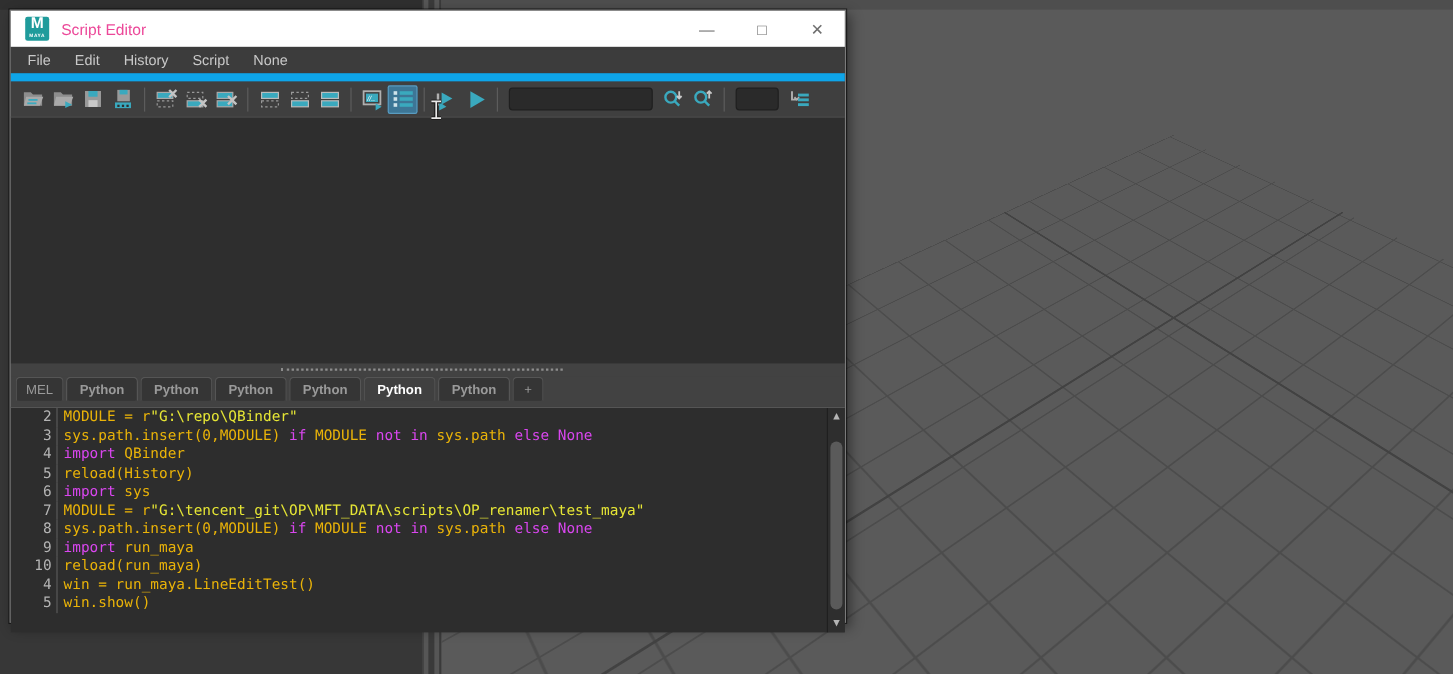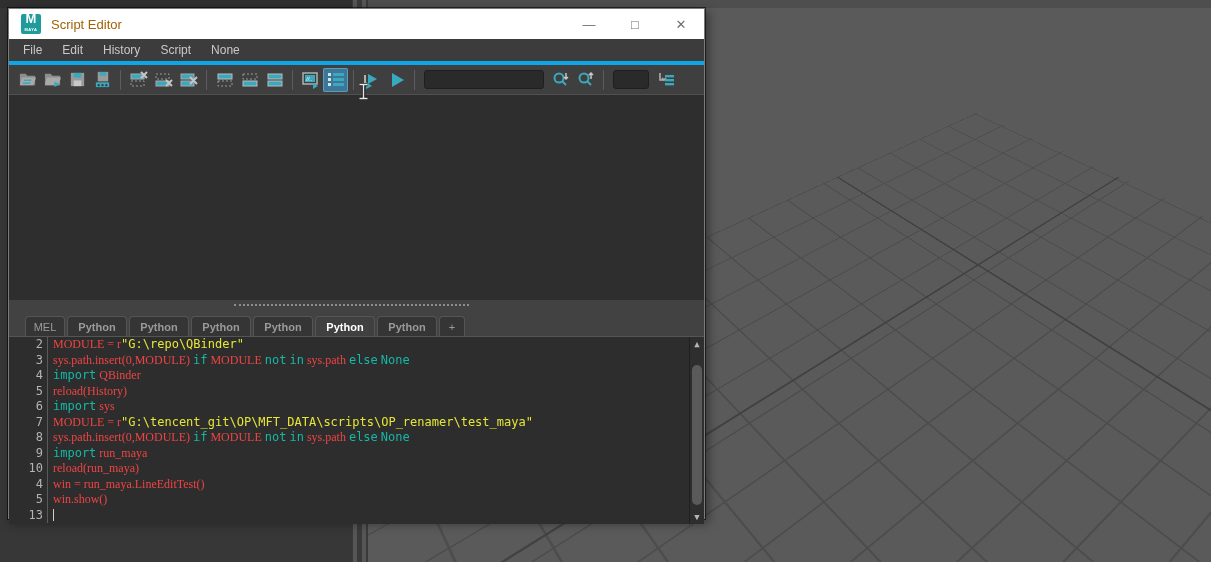--- a/index.html
+++ b/index.html
@@ -27,60 +27,60 @@
 
   
   .window{position:absolute;left:8px;top:8px;width:697px;height:511px;background:#424242;
           border:1px solid #7b7b7b;box-shadow:0 0 0 1px rgba(0,0,0,.55),3px 4px 10px rgba(0,0,0,.45);
           z-index:10;box-sizing:border-box;}
   .titlebar{height:30px;background:#ffffff;display:flex;align-items:center;position:relative;}
   .maya-icon{width:20px;height:20px;margin-left:12px;background:#1f9b9b;border-radius:2px;
              color:#fff;font-weight:bold;font-size:13px;display:flex;flex-direction:column;
              align-items:center;justify-content:center;line-height:11px;}
   .maya-icon small{font-size:4px;letter-spacing:.5px;}
-  .win-title{margin-left:10px;font-size:13px;color:#a16207;}
+  .win-title{margin-left:10px;font-size:13px;color:#ec4899;}
   .win-controls{position:absolute;right:0;top:0;height:30px;display:flex;align-items:center;}
   .wbtn{width:46px;height:30px;display:flex;align-items:center;justify-content:center;
         color:#6f6f6f;font-size:13px;cursor:default;}
 
   .menubar{height:22px;background:#3c3c3c;display:flex;align-items:center;
-           border-bottom:4px solid #0ea5e9;}
+           border-bottom:7px solid #0ea5e9;}
   .menu-item{color:#c9c9c9;font-size:12px;padding:0 10px;}
   .menu-item:first-child{padding-left:14px;}
 
   .toolbar{height:29px;background:#3f3f3f;display:flex;align-items:center;padding-left:6px;}
   .tbtn{width:25px;height:24px;display:flex;align-items:center;justify-content:center;border-radius:2px;}
   .tbtn.active{background:#3d7696;box-shadow:inset 0 0 0 1px #5a9cc0;}
   .tsep{width:1px;height:20px;background:#5c5c5c;margin:0 5px;}
   .tb-input{height:17px;background:#2a2a2a;border:1px solid #1f1f1f;border-radius:3px;
             color:#d0d0d0;font-size:11px;padding:0 4px;outline:none;}
   .search-input{width:110px;margin:0 4px;}
   .goto-input{width:26px;margin:0 4px;}
 
   .history-pane{height:205px;background:#2e2e2e;border-top:1px solid #505050;}
 
   .splitter{height:11px;background:#424242;position:relative;}
   .split-handle{position:absolute;left:225px;top:4px;width:235px;height:0;
                 border-top:2px dotted #8d8d8d;}
 
-  .tabbar{height:25px;display:flex;align-items:flex-end;padding-left:16px;background:#424242;}
+  .tabbar{height:25px;display:flex;align-items:flex-start;padding-left:4px;background:#424242;}
   .tab{height:20px;display:flex;align-items:center;justify-content:center;font-size:11px;
        color:#9a9a9a;background:#353535;border:1px solid #555;border-bottom:none;
        border-radius:4px 4px 0 0;margin-right:2px;box-sizing:border-box;}
   .tab.t-mel{width:40px;} .tab.t-py{width:60px;font-weight:bold;} .tab.t-plus{width:26px;}
   .tab.active{background:#404040;color:#ffffff;}
 
   .editor{height:187px;background:#2d2d2d;border-top:1px solid #555;position:relative;
           font-family:"DejaVu Sans Mono",monospace;font-size:12px;overflow:hidden;}
   .code-lines{position:absolute;left:0;top:0;right:15px;bottom:0;}
   .line{display:flex;height:15.5px;line-height:15.5px;white-space:pre;}
   .ln{width:34px;text-align:right;color:#b4b4b4;padding-right:4px;
       border-right:1px solid #5a5a5a;flex:none;}
   .lc{padding-left:5px;}
-  .tk-d{color:#ef4444;font-family:Liberation Serif, serif;} .tk-k{color:#14b8a6;} .tk-s{color:#e6e635;}
+  .tk-d{color:#eab308;} .tk-k{color:#d946ef;} .tk-s{color:#e6e635;}
   .caret{display:inline-block;width:1px;height:12px;background:#cfcfcf;vertical-align:middle;}
 
   .scrollbar{position:absolute;right:0;top:0;width:15px;height:187px;background:#2e2e2e;
              border-left:1px solid #1f1f1f;box-sizing:border-box;}
   .sb-arrow{position:absolute;left:2px;width:10px;height:10px;color:#b5b5b5;font-size:9px;
             line-height:10px;text-align:center;}
   .sb-up{top:2px;} .sb-down{bottom:2px;}
   .sb-thumb{position:absolute;left:2px;top:28px;width:10px;height:140px;background:#5a5a5a;
             border-radius:5px;}
 
@@ -292,21 +292,20 @@
           <div class="line"><span class="ln">3</span><span class="lc"><span class="tk-d">sys.path.insert(0,MODULE) </span><span class="tk-k">if</span><span class="tk-d"> MODULE </span><span class="tk-k">not</span><span class="tk-d"> </span><span class="tk-k">in</span><span class="tk-d"> sys.path </span><span class="tk-k">else</span><span class="tk-d"> </span><span class="tk-k">None</span></span></div>
           <div class="line"><span class="ln">4</span><span class="lc"><span class="tk-k">import</span><span class="tk-d"> QBinder</span></span></div>
           <div class="line"><span class="ln">5</span><span class="lc"><span class="tk-d">reload(History)</span></span></div>
           <div class="line"><span class="ln">6</span><span class="lc"><span class="tk-k">import</span><span class="tk-d"> sys</span></span></div>
           <div class="line"><span class="ln">7</span><span class="lc"><span class="tk-d">MODULE = r</span><span class="tk-s">"G:\tencent_git\OP\MFT_DATA\scripts\OP_renamer\test_maya"</span></span></div>
           <div class="line"><span class="ln">8</span><span class="lc"><span class="tk-d">sys.path.insert(0,MODULE) </span><span class="tk-k">if</span><span class="tk-d"> MODULE </span><span class="tk-k">not</span><span class="tk-d"> </span><span class="tk-k">in</span><span class="tk-d"> sys.path </span><span class="tk-k">else</span><span class="tk-d"> </span><span class="tk-k">None</span></span></div>
           <div class="line"><span class="ln">9</span><span class="lc"><span class="tk-k">import</span><span class="tk-d"> run_maya</span></span></div>
           <div class="line"><span class="ln">10</span><span class="lc"><span class="tk-d">reload(run_maya)</span></span></div>
           <div class="line"><span class="ln">4</span><span class="lc"><span class="tk-d">win = run_maya.LineEditTest()</span></span></div>
           <div class="line"><span class="ln">5</span><span class="lc"><span class="tk-d">win.show()</span></span></div>
-          <div class="line"><span class="ln">13</span><span class="lc"><span class="caret"></span></span></div>
         </div>
       <div class="scrollbar">
         <div class="sb-arrow sb-up">▲</div>
         <div class="sb-thumb"></div>
         <div class="sb-arrow sb-down">▼</div>
       </div>
     </div>
   </div>
 
   <div class="mouse-cursor">

